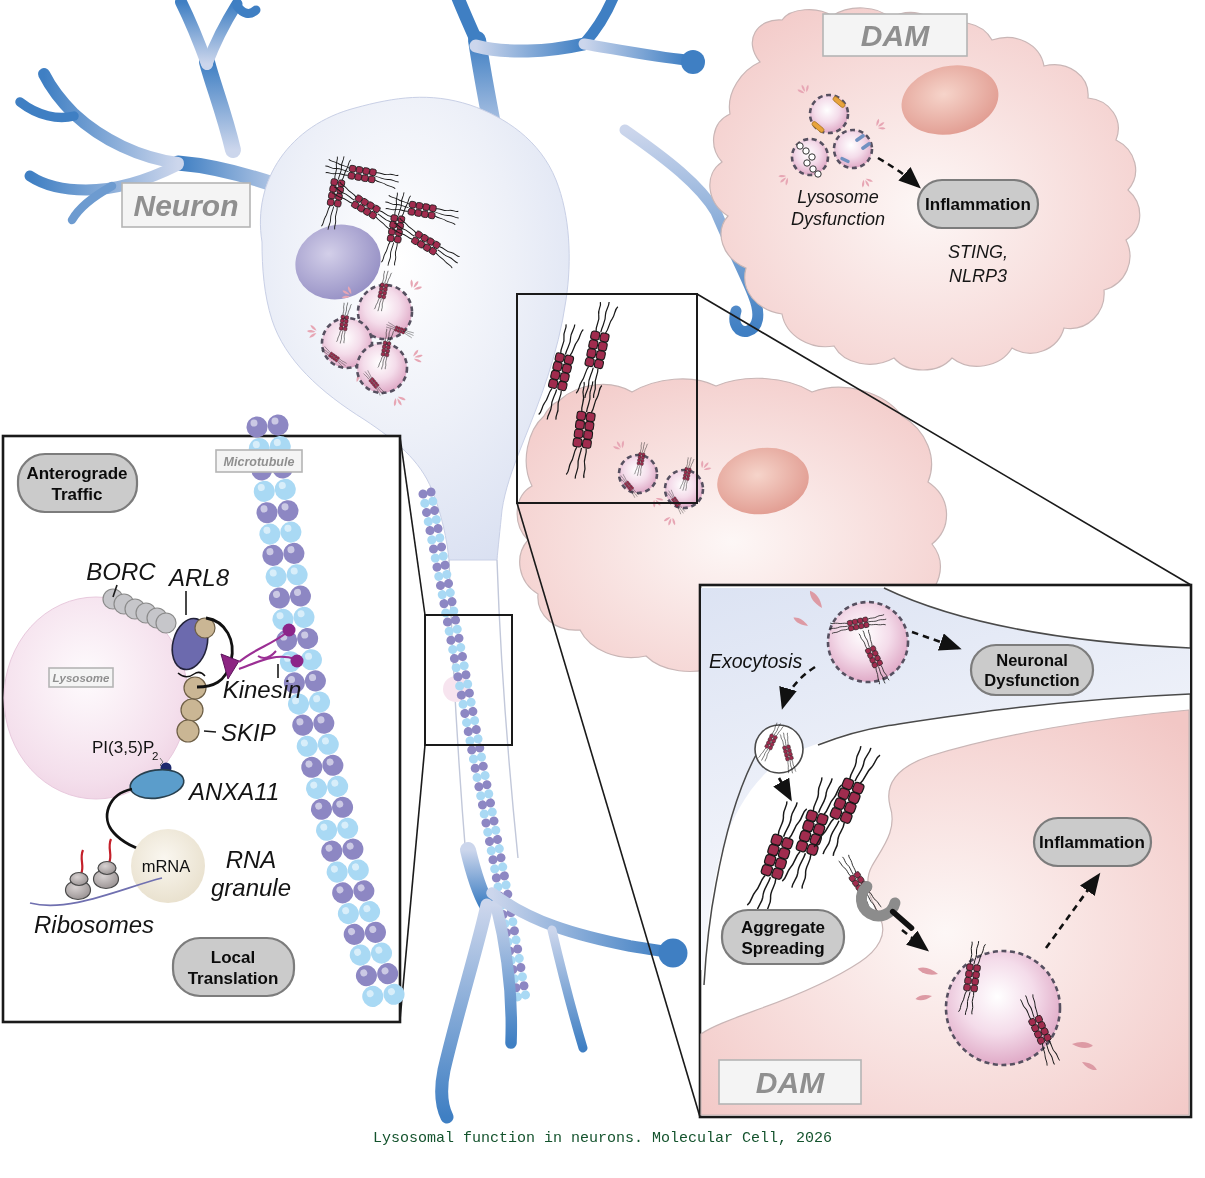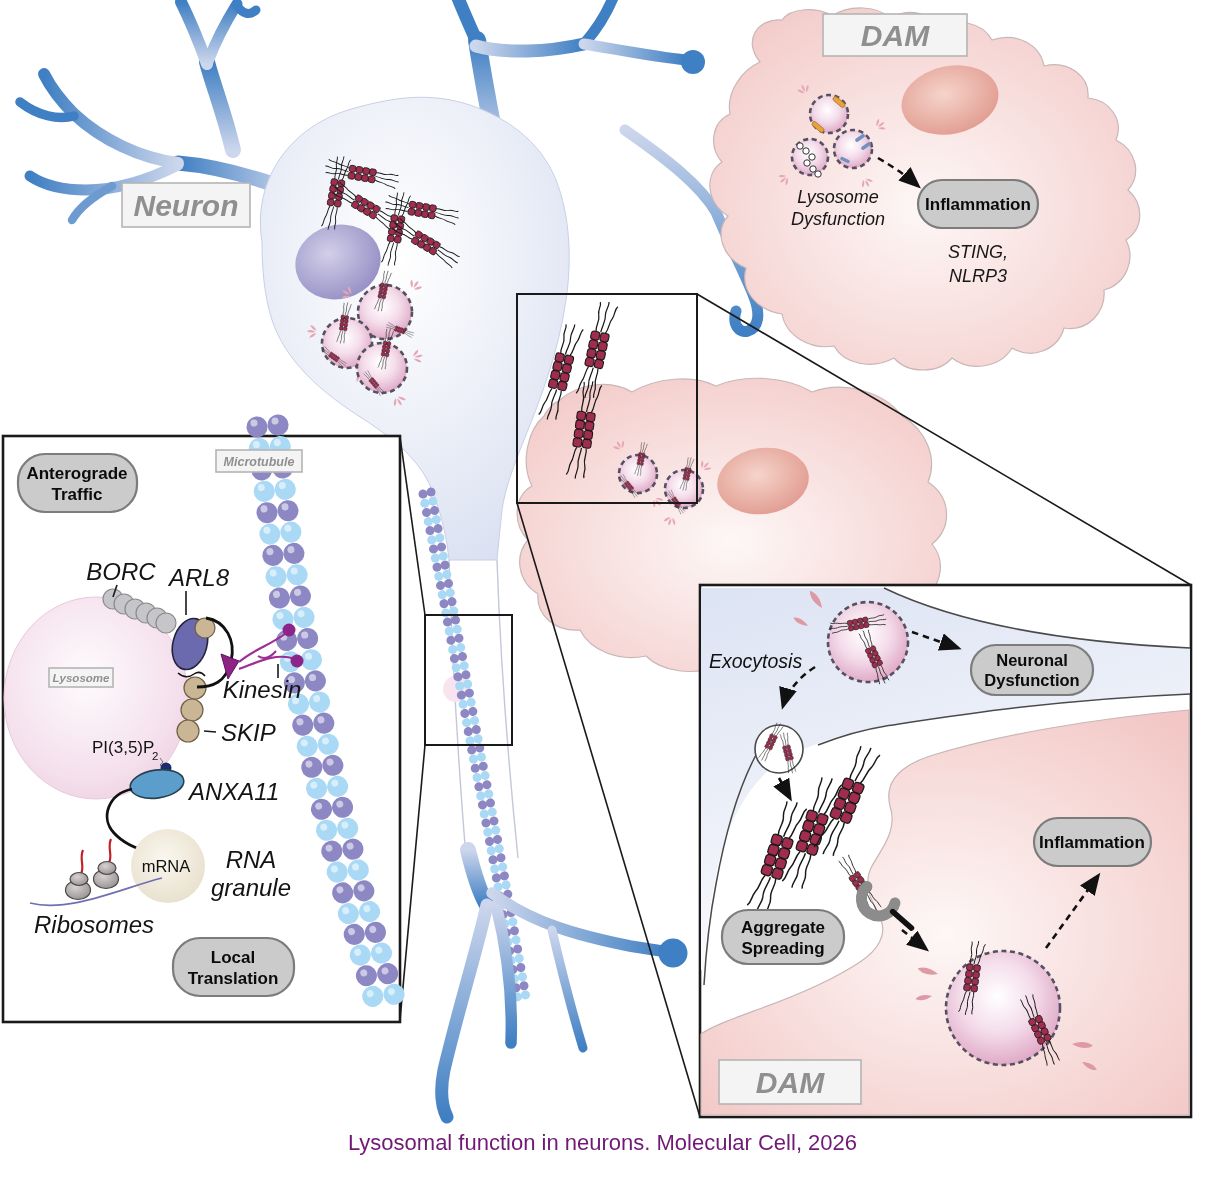--- a/index.html
+++ b/index.html
@@ -23,21 +23,21 @@
   .fblock{fill:#a02c4e;stroke:#181818;stroke-width:1.1;}
   .ftail{fill:none;stroke:#181818;stroke-width:1.3;}
   .mtP{fill:none;stroke:#8d87c3;stroke-linecap:round;}
   .mtB{fill:none;stroke:#a9d9f4;stroke-linecap:round;}
   .mtH{fill:none;stroke:rgba(255,255,255,.55);stroke-linecap:round;}
   .bead-borc{fill:#c6c6ca;stroke:#8b8b8b;stroke-width:1.2;}
   .bead-skip{fill:#cab694;stroke:#6e5f46;stroke-width:1.2;}
   .membrane{fill:none;stroke:#4a4a4a;stroke-width:1.5;}
   .cellstroke{stroke:#c9b6b6;stroke-width:1.2;}
   #caption{position:absolute;left:0;top:1130px;width:100%;text-align:center;
-           font-size:22px;color:#701a75;font-family:Liberation Sans, sans-serif;}
+           font-size:15px;color:#14532d;font-family:Liberation Mono, monospace;}
 </style>
 </head>
 <body>
 
 <div id="stage">
 <svg width="1205" height="1178" viewBox="0 0 1205 1178">
 <defs>
   <radialGradient id="gSoma" cx="45%" cy="35%" r="75%">
     <stop offset="0%" stop-color="#ffffff"></stop>
           <stop offset="50%" stop-color="#edf0f8"></stop>

